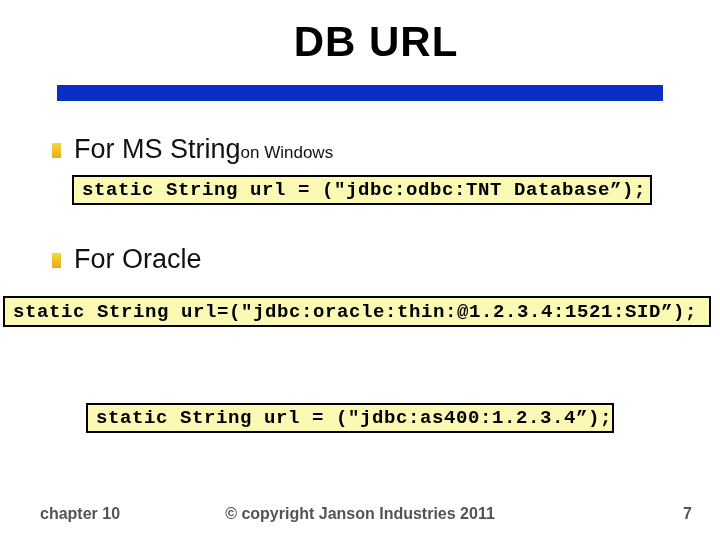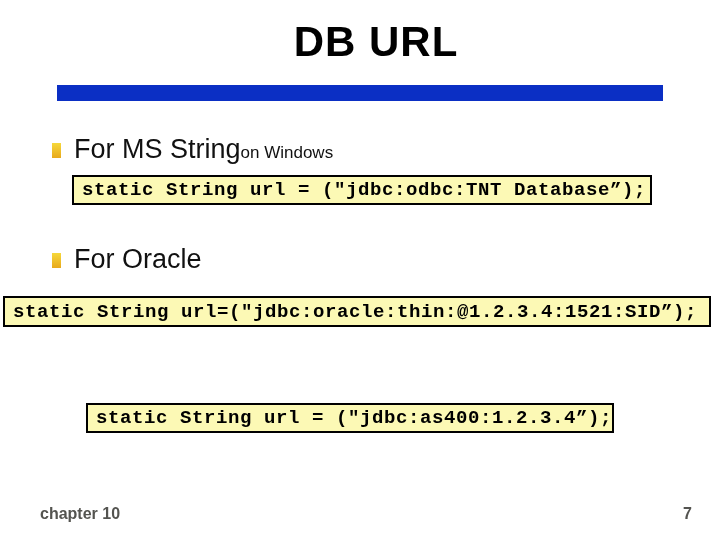--- a/index.html
+++ b/index.html
@@ -87,16 +87,17 @@
   <div class="codebox code-2">
     <span>static String url=("jdbc:oracle:thin:@1.2.3.4:1521:SID”);</span>
   </div>
 
   <div class="codebox code-3">
     <span>static String url = ("jdbc:as400:1.2.3.4”);</span>
   </div>
 
   <div class="footer">
     <span class="f-left">chapter 10</span>
+    <span class="f-center">© copyright Janson Industries 2011</span>
     <span class="f-right">7</span>
   </div>
 
 </div>
 
 </body></html>

